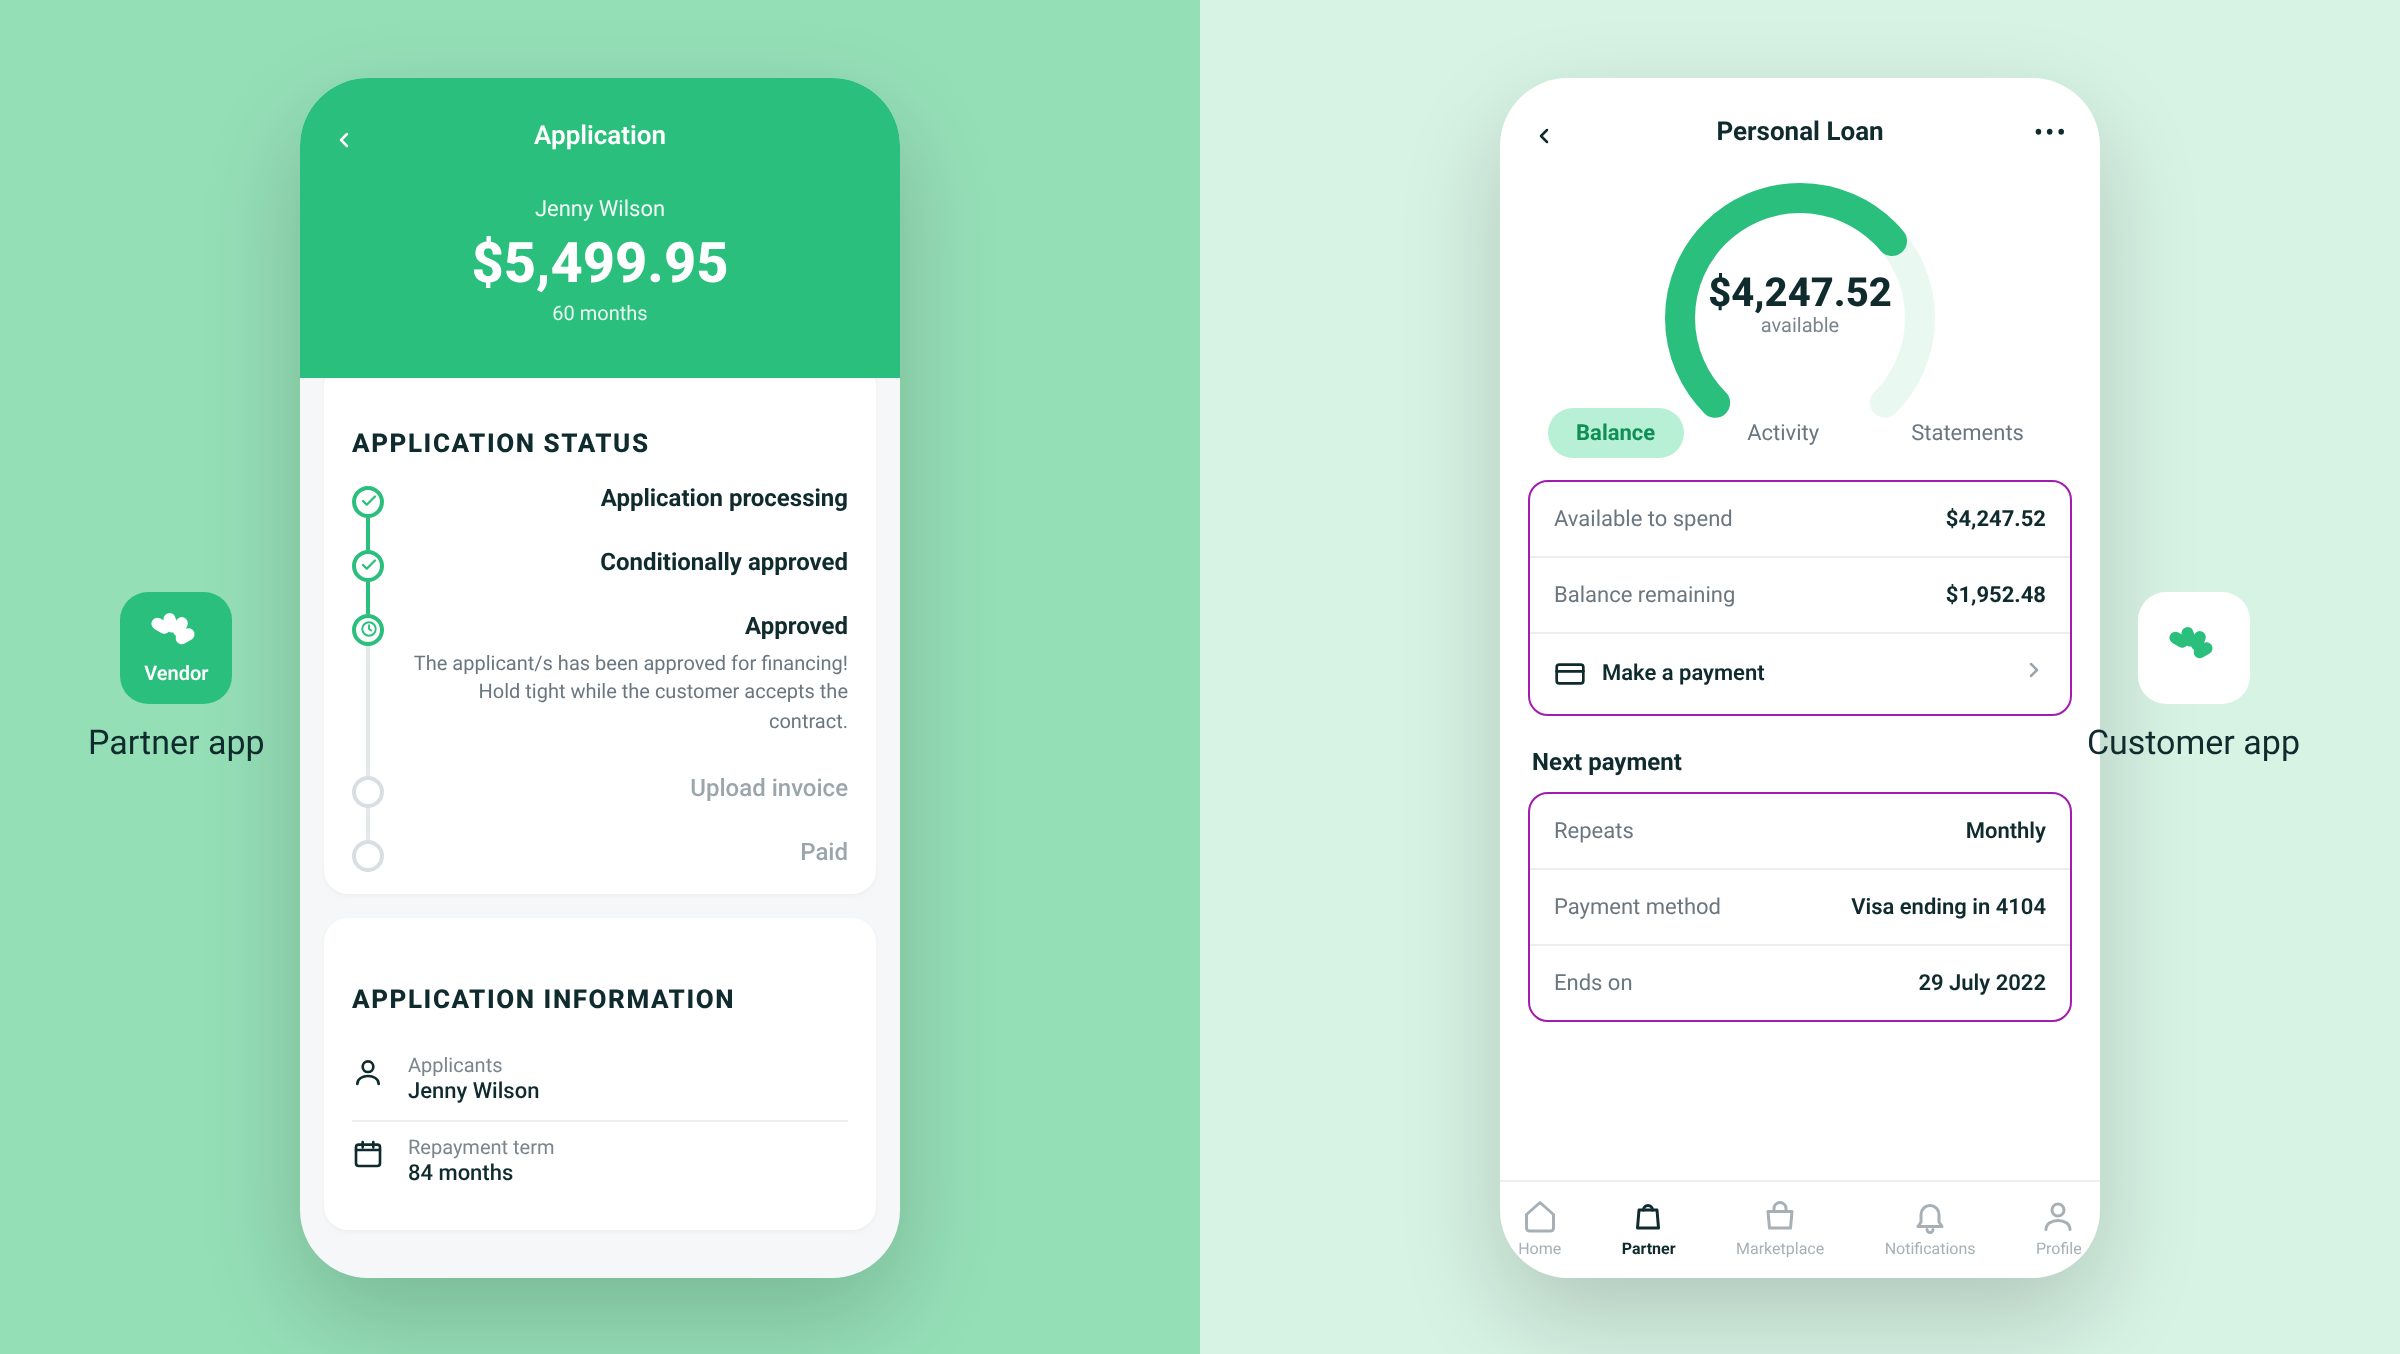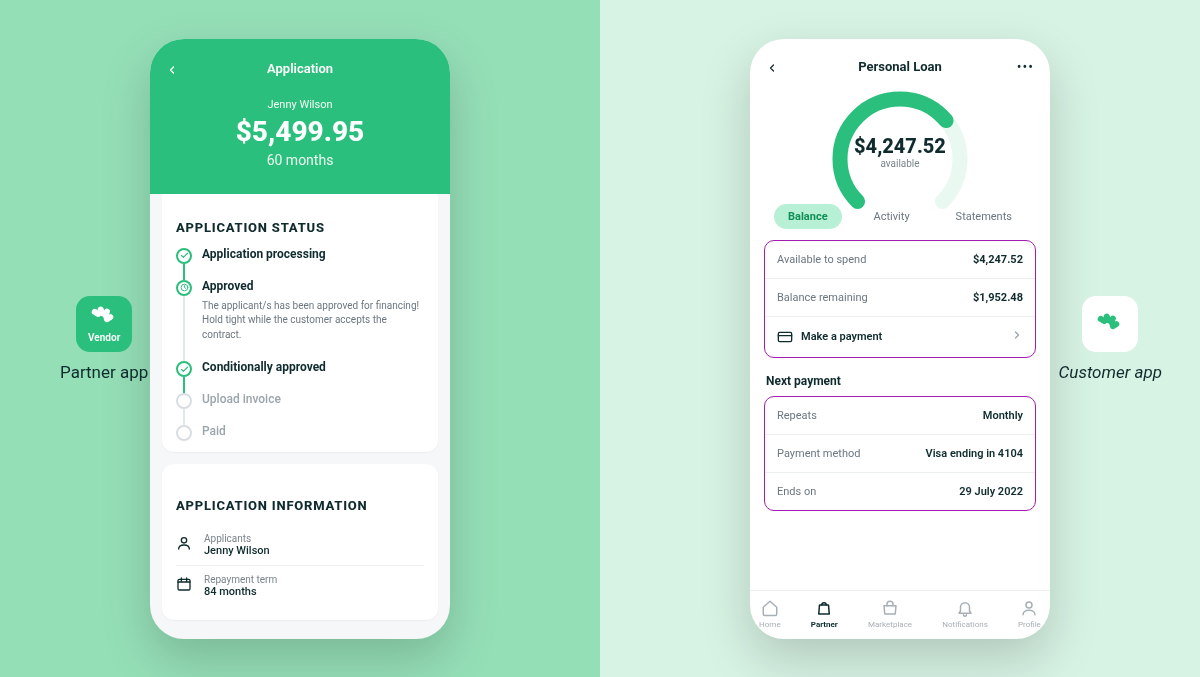--- a/index.html
+++ b/index.html
@@ -2,22 +2,22 @@
 <html><head>
 <meta charset="utf-8">
 <style>
   * { box-sizing: border-box; margin: 0; padding: 0; font-family: -apple-system, BlinkMacSystemFont, "Segoe UI", Roboto, sans-serif; }
   body { width: 1200px; height: 677px; display: flex; overflow: hidden; }
   .half { flex: 1; display: flex; align-items: center; justify-content: center; position: relative; }
   .half.left { background: #95DFB7; }
   .half.right { background: #D7F3E4; }
 
   .side-label { position: absolute; display: flex; flex-direction: column; align-items: center; gap: 10px; }
-  .left .side-label { left: 60px; top: 50%; transform: translateY(-50%); }
-  .right .side-label { right: 38px; top: 50%; transform: translateY(-50%); font-style: italic; }
+  .left .side-label { left: 44px; top: 50%; transform: translateY(-50%); }
+  .right .side-label { right: 50px; top: 50%; transform: translateY(-50%); }
   .app-icon { width: 56px; height: 56px; border-radius: 14px; display: flex; flex-direction:column; align-items: center; justify-content: center; }
   .app-icon.green { background: #2ABF7C; }
   .app-icon.white { background: #fff; }
   .burst { width: 26px; height: 26px; position: relative; }
   .burst span { position: absolute; width: 6px; height: 10px; border-radius: 3px; left: 50%; top: 50%; transform-origin: 0 12px; }
   .app-icon.green .burst span { background: #fff; }
   .app-icon.white .burst span { background: #2ABF7C; }
   .burst span:nth-child(1){ transform: translate(-50%,-100%) rotate(-60deg); }
   .burst span:nth-child(2){ transform: translate(-50%,-100%) rotate(-20deg); }
   .burst span:nth-child(3){ transform: translate(-50%,-100%) rotate(20deg); }
@@ -28,38 +28,38 @@
   .phone { width: 300px; height: 600px; border-radius: 34px; overflow: hidden; box-shadow: 0 20px 50px rgba(0,0,0,.18); display:flex; flex-direction:column; }
   .phone.partner { background:#F5F7F8; }
   .phone.customer { background:#fff; }
 
   
   .p-header { background:#2ABF7C; color:#fff; padding: 22px 18px 26px; position:relative; text-align:center; }
   .p-back { position:absolute; left:16px; top:22px; }
   .p-title { font-size:13px; font-weight:600; }
   .p-name { font-size:11px; margin-top:22px; opacity:.95; }
   .p-amount { font-size:28px; font-weight:800; margin-top:4px; }
-  .p-term { font-size:14px; margin-top:4px; opacity:.9; }
+  .p-term { font-size:10px; margin-top:4px; opacity:.9; }
   .p-body { flex:1; overflow:hidden; padding: 0 12px; margin-top:-8px; }
   .card { background:#fff; border-radius:12px; padding:14px 14px; margin-bottom:12px; box-shadow: 0 1px 2px rgba(0,0,0,.04); }
   .card-h { font-size:13px; font-weight:800; letter-spacing:.06em; color:#0F2B2E; margin-bottom:12px;margin-top:20px; }
   .steps { position:relative; }
-  .step { position:relative; padding-left:26px; padding-bottom:18px; }
+  .step { position:relative; padding-left:26px; padding-bottom:18px;text-align:right; }
   .step:last-child{ padding-bottom:0; }
   .step .dot { position:absolute; left:0; top:1px; width:16px; height:16px; border-radius:50%; border:2px solid #2ABF7C; background:#fff; display:flex; align-items:center; justify-content:center; }
   .step .dot svg { width:9px; height:9px; }
   .step.pending .dot { border-color:#D9DEE2; }
   .step .line { position:absolute; left:7px; top:17px; bottom:-1px; width:2px; background:#2ABF7C; }
   .step.pending .line, .step.to-pending .line { background:#E3E8EB; }
   .step:last-child .line{ display:none; }
   .step-label { font-size:12px; font-weight:700; color:#0F2B2E; }
   .step.pending .step-label { color:#9AA5AC; font-weight:500; }
   .step-desc { font-size:10px; color:#6B7780; margin-top:6px; line-height:1.45; }
   .clock svg { width:10px; height:10px; }
-  .info-row { display:flex; align-items:center; gap:10px; padding:8px 0; }
+  .info-row { display:flex; gap:10px; padding:8px 0; }
   .info-row + .info-row { border-top:1px solid #EEF1F3; }
   .info-icon { width:18px; color:#0F2B2E; }
   .info-k { font-size:10px; color:#7A858C; }
   .info-v { font-size:11px; color:#0F2B2E; font-weight:500; }
 
   
   .c-header { padding: 20px 16px 1px; position:relative; text-align:center; }
   .c-header .p-back { top:20px; }
   .c-more { position:absolute; right:16px; top:20px; letter-spacing:1px; font-size:14px; color:#0F2B2E; }
   .c-title { font-size:13px; font-weight:700; color:#0F2B2E; }
@@ -125,39 +125,39 @@
         <div class="steps">
           <div class="step">
             <div class="dot">
                 <svg viewBox="0 0 24 24" fill="none" stroke="#2ABF7C" stroke-width="3" stroke-linecap="round" stroke-linejoin="round">
                   <polyline points="20 6 9 17 4 12"></polyline>
                 </svg>
               </div>
             <div class="line"></div>
             <div class="step-label">Application processing</div>
           </div>
+          <div class="step">
+            <div class="dot">
+                <svg viewBox="0 0 24 24" fill="none" stroke="#2ABF7C" stroke-width="3" stroke-linecap="round" stroke-linejoin="round">
+                  <polyline points="20 6 9 17 4 12"></polyline>
+                </svg>
+              </div>
+            <div class="line"></div>
+            <div class="step-label">Conditionally approved</div>
+          </div>
           <div class="step to-pending">
             <div class="dot clock">
                 <svg viewBox="0 0 24 24" fill="none" stroke="#2ABF7C" stroke-width="2.5" stroke-linecap="round" stroke-linejoin="round">
                   <circle cx="12" cy="12" r="9"></circle>
                   <polyline points="12 7 12 12 15 14"></polyline>
                 </svg>
               </div>
             <div class="line"></div>
             <div class="step-label">Approved</div>
             <div class="step-desc">The applicant/s has been approved for financing! Hold tight while the customer accepts the contract.</div>
-          </div>
-          <div class="step">
-            <div class="dot">
-                <svg viewBox="0 0 24 24" fill="none" stroke="#2ABF7C" stroke-width="3" stroke-linecap="round" stroke-linejoin="round">
-                  <polyline points="20 6 9 17 4 12"></polyline>
-                </svg>
-              </div>
-            <div class="line"></div>
-            <div class="step-label">Conditionally approved</div>
           </div>
           <div class="step pending">
             <div class="dot"></div>
             <div class="line"></div>
             <div class="step-label">Upload invoice</div>
           </div>
           <div class="step pending">
             <div class="dot"></div>
             <div class="step-label">Paid</div>
           </div>

